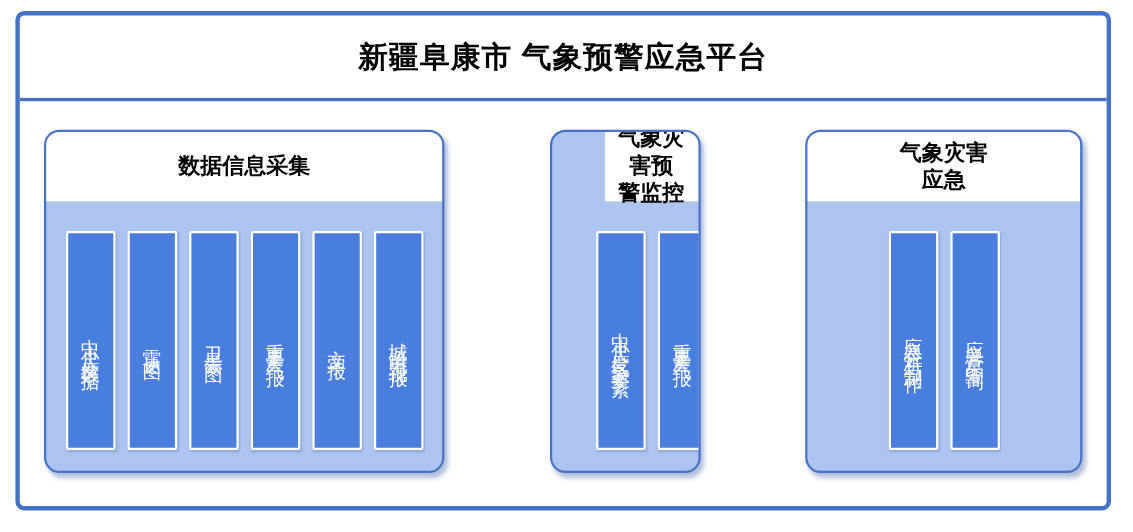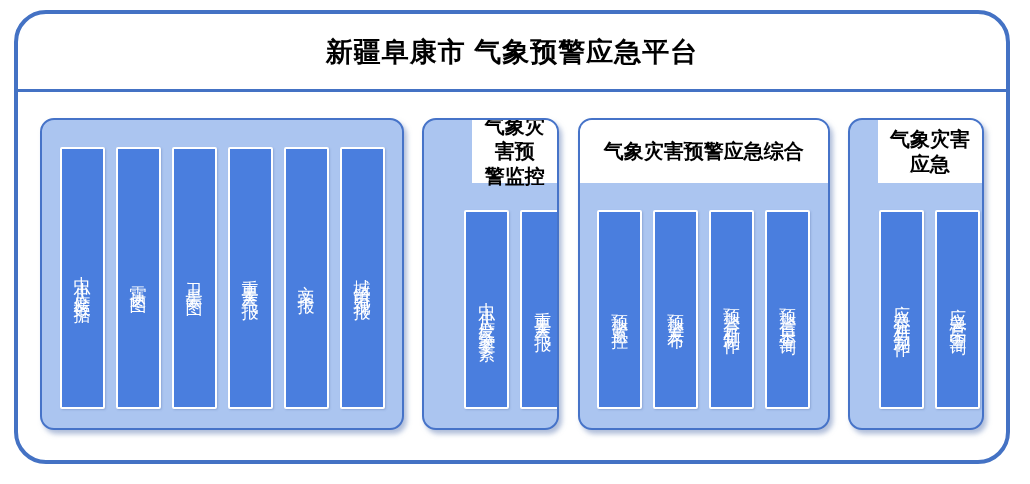--- a/index.html
+++ b/index.html
@@ -16,21 +16,21 @@
     overflow: hidden;
   }
   .outer-frame {
     position: absolute;
     left: 14px;
     top: 10px;
     width: 996px;
     height: 454px;
     box-sizing: border-box;
     border: 4px solid var(--border, #4472C4);
-    border-radius: 32px;
+    border-radius: 8px;
     background: #ffffff;
   }
   .title-bar {
     height: 78px;
     box-sizing: border-box;
     border-bottom: 3px solid var(--border, #4472C4);
     display: flex;
     align-items: center;
     justify-content: center;
   }
@@ -116,20 +116,21 @@
 </head>
 <body>
 
 <div class="canvas">
   <div class="outer-frame">
     <div class="title-bar">
       <h1 class="platform-title">新疆阜康市 气象预警应急平台</h1>
     </div>
     <div class="groups-row">
         <section class="group">
+          <div class="group-header">数据信息采集</div>
           <div class="group-body">
             <div class="module-item">
               <span class="module-item-label">中小尺度数据</span>
             </div>
             <div class="module-item">
               <span class="module-item-label">雷达图</span>
             </div>
             <div class="module-item">
               <span class="module-item-label">卫星云图</span>
             </div>
@@ -150,37 +151,20 @@
           <div class="group-body">
             <div class="module-item">
               <span class="module-item-label">中小尺度气象要素</span>
             </div>
             <div class="module-item">
               <span class="module-item-label">重要天气报</span>
             </div>
           </div>
         </section>
         <section class="group">
-          <div class="group-header">气象灾害预警应急综合</div>
-          <div class="group-body">
-            <div class="module-item">
-              <span class="module-item-label">预警监控</span>
-            </div>
-            <div class="module-item">
-              <span class="module-item-label">预警发布</span>
-            </div>
-            <div class="module-item">
-              <span class="module-item-label">预警分析制作</span>
-            </div>
-            <div class="module-item">
-              <span class="module-item-label">预警信息查询</span>
-            </div>
-          </div>
-        </section>
-        <section class="group">
           <div class="group-header">气象灾害
 应急</div>
           <div class="group-body">
             <div class="module-item">
               <span class="module-item-label">应急分析与制作</span>
             </div>
             <div class="module-item">
               <span class="module-item-label">应急产品查询</span>
             </div>
           </div>

